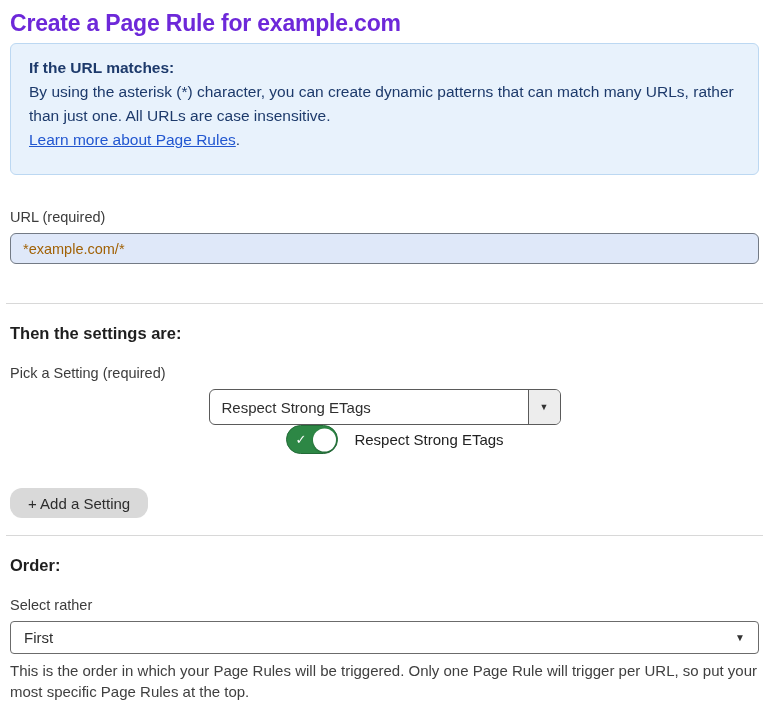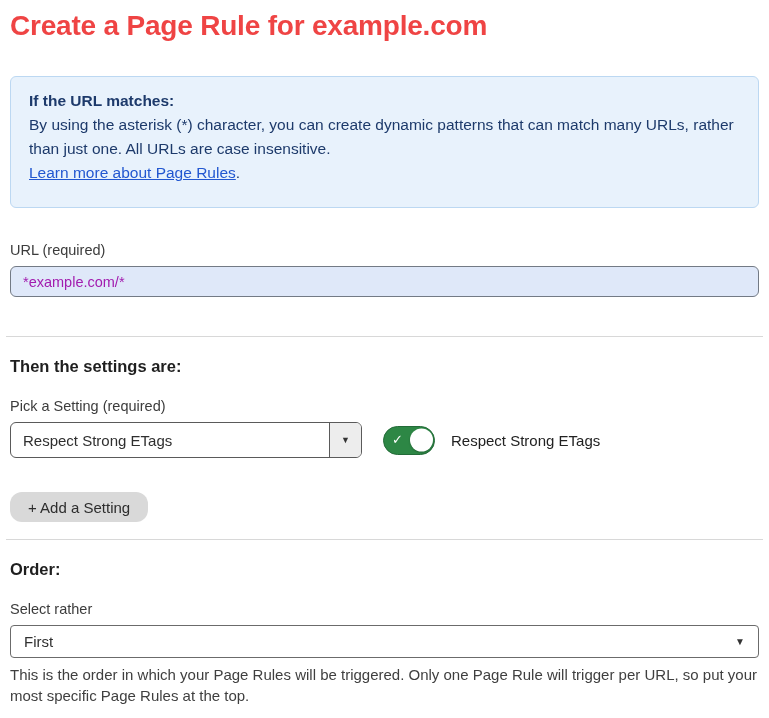--- a/index.html
+++ b/index.html
@@ -16,22 +16,22 @@
   }
   *{box-sizing:border-box;}
   html,body{margin:0;padding:0;background:#ffffff;}
   body{
     width:769px;height:718px;overflow:hidden;
     font-family:"Liberation Sans","DejaVu Sans",sans-serif;
     color:#2f2f2f;
   }
   .container{padding:8px 10px 0 10px;}
   h1{
-    font-size:28px;font-weight:700;color:#ef4444;
-    margin:2px 0 34px 0;letter-spacing:-0.2px;
+    font-size:23px;font-weight:700;color:#6d28d9;
+    margin:2px 0 6px 0;letter-spacing:-0.2px;
   }
   
   .info-box{
     background:var(--info-bg);
     border:1px solid var(--info-border);
     border-radius:6px;
     padding:12px 18px 22px 18px;
     color:var(--info-text);
     font-size:15.5px;line-height:24px;
     margin-bottom:34px;
@@ -39,36 +39,36 @@
   .info-heading{font-weight:700;}
   .info-link{color:var(--link-blue);text-decoration:underline;cursor:pointer;}
   
   .field-label{
     display:block;font-size:14.5px;color:#3c3c3c;margin:0 0 8px 0;
   }
   .url-input{
     width:100%;height:31px;
     background:var(--url-input-bg);
     border:1px solid #737a85;border-radius:6px;
-    padding:0 12px;font-size:14.5px;color:#a21caf;
+    padding:0 12px;font-size:14.5px;color:#a16207;
     font-family:"Liberation Sans","DejaVu Sans",sans-serif;
     outline:none;
   }
   .divider{
     border:none;border-top:1px solid var(--divider);
     margin:0 -4px;
   }
   .divider.after-url{margin-top:39px;margin-bottom:20px;}
   .divider.after-settings{margin-top:17px;margin-bottom:20px;}
   .divider.footer-divider{margin-top:16px;margin-bottom:19px;}
   h2{
     font-size:16.5px;font-weight:700;color:#1f1f1f;margin:0 0 22px 0;
   }
   
-  .setting-row{display:flex;align-items:center;}
+  .setting-row{display:flex;align-items:center;flex-direction:column;}
   .select-box{
     width:352px;height:36px;
     border:1px solid #5a5a5a;border-radius:6px;
     display:flex;align-items:stretch;background:#fff;cursor:pointer;
     overflow:hidden;
   }
   .select-value{
     flex:1;display:flex;align-items:center;
     padding:0 12px;font-size:15px;color:#2f2f2f;
   }

